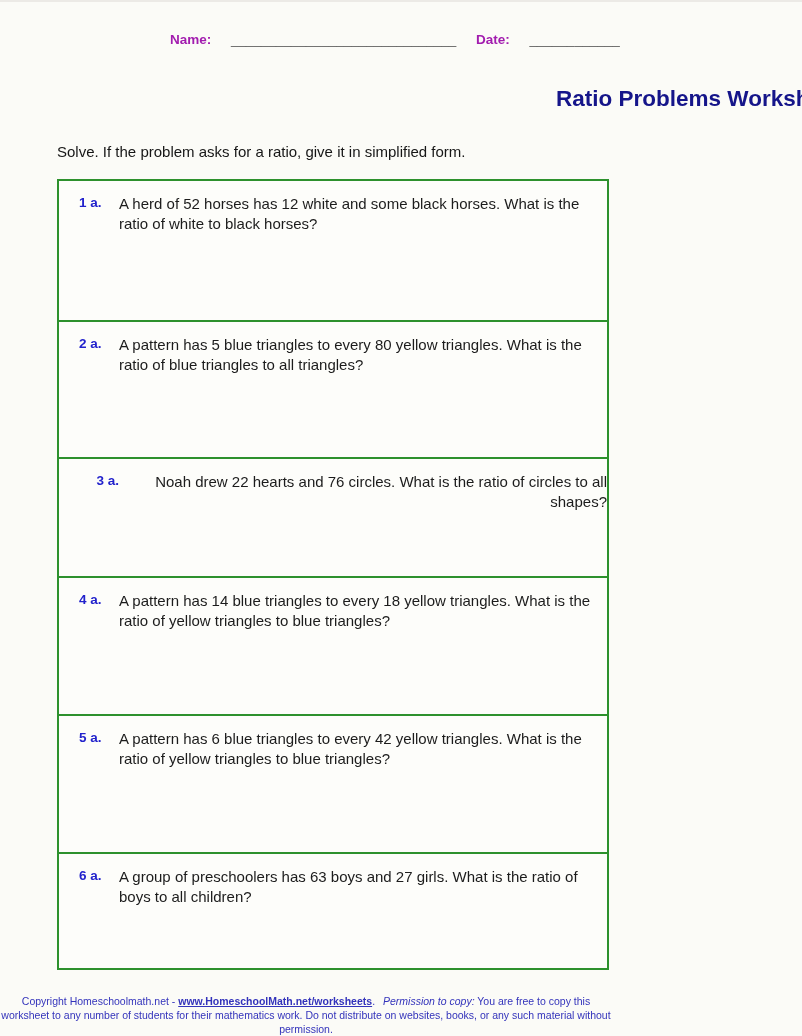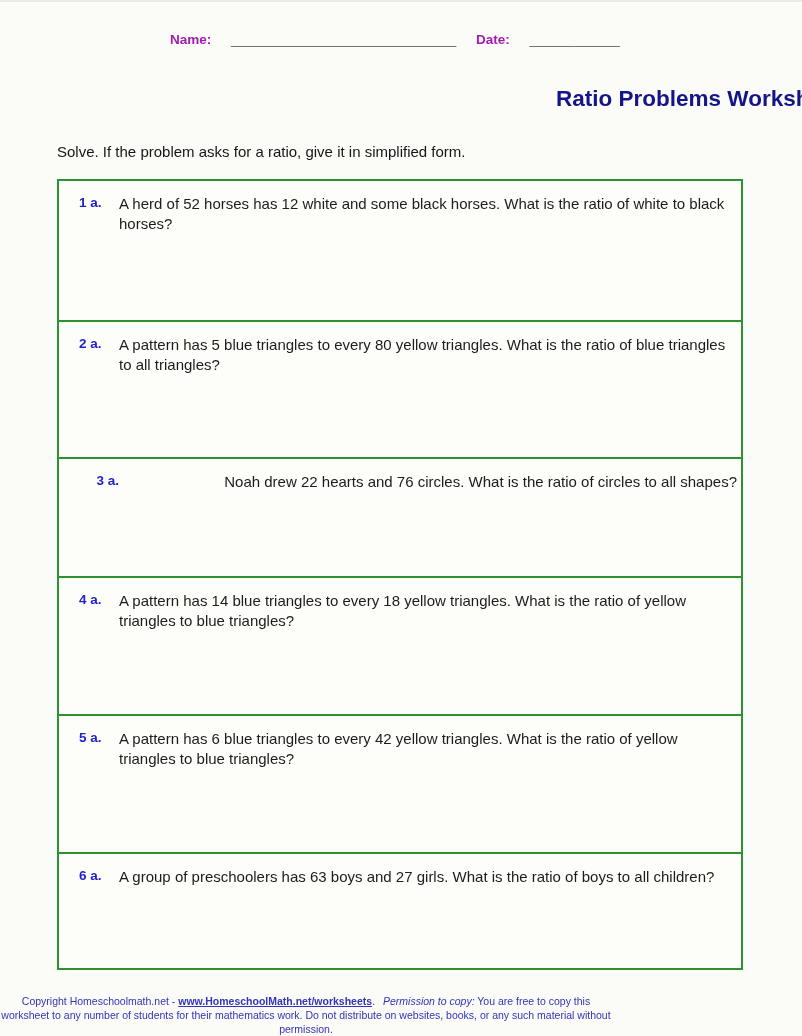--- a/index.html
+++ b/index.html
@@ -60,21 +60,21 @@
     top: 141px;
     left: 57px;
     font-size: 15px;
     color: #161616;
   }
   
   .problems-table {
     position: absolute;
     top: 177px;
     left: 57px;
-    width: 686px;
+    width: 552px;
     box-sizing: border-box;
     border: 2px solid #2d912d;
     background: #fdfdfa;
   }
   .row {
     box-sizing: border-box;
     display: flex;
     align-items: flex-start;
     padding: 13px 0 0 20px;
   }

